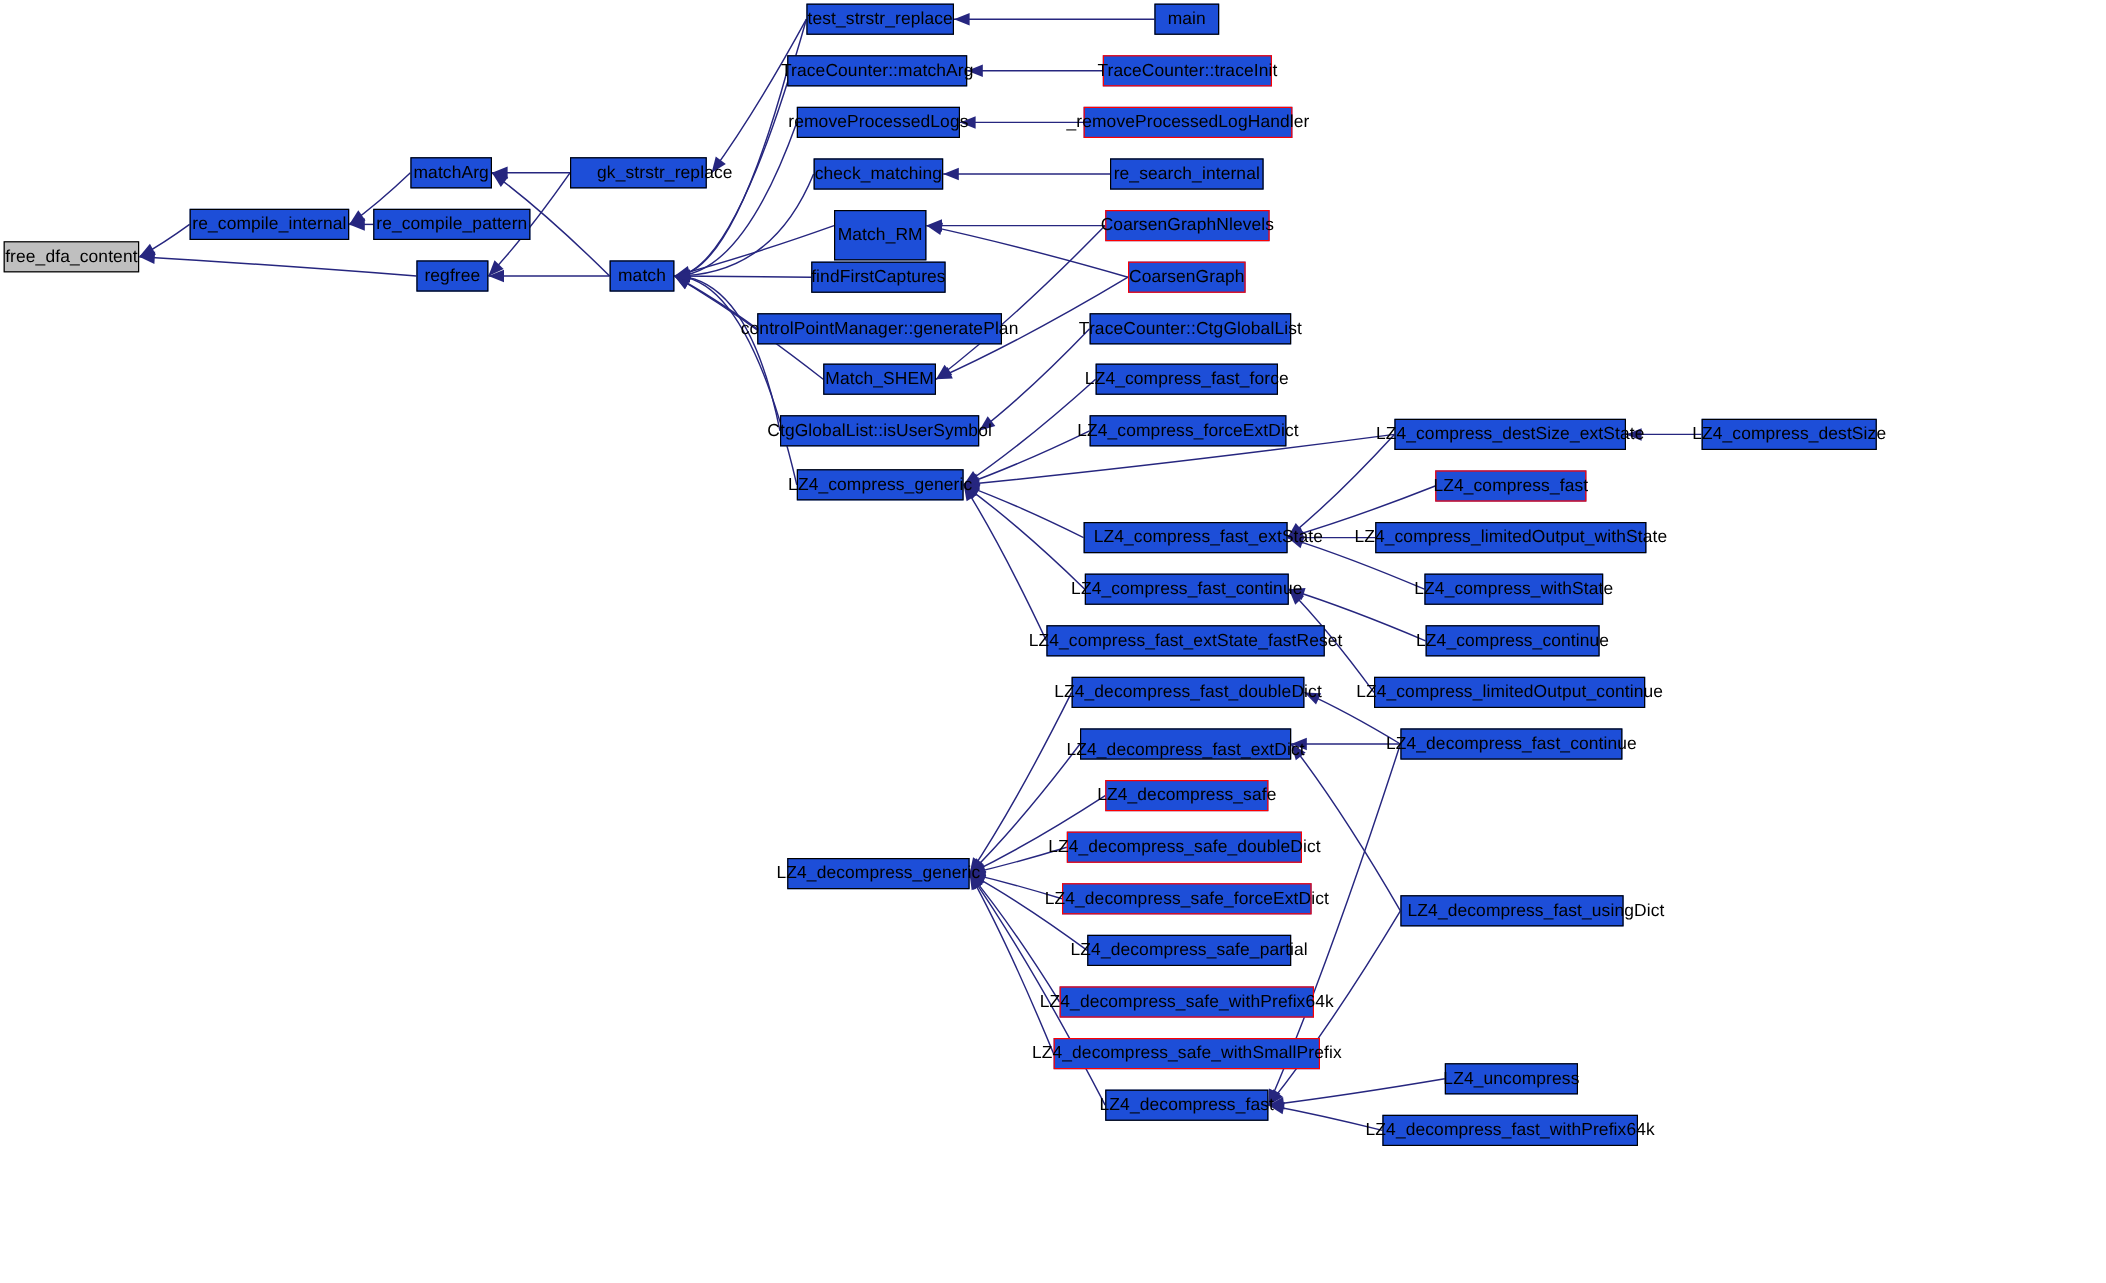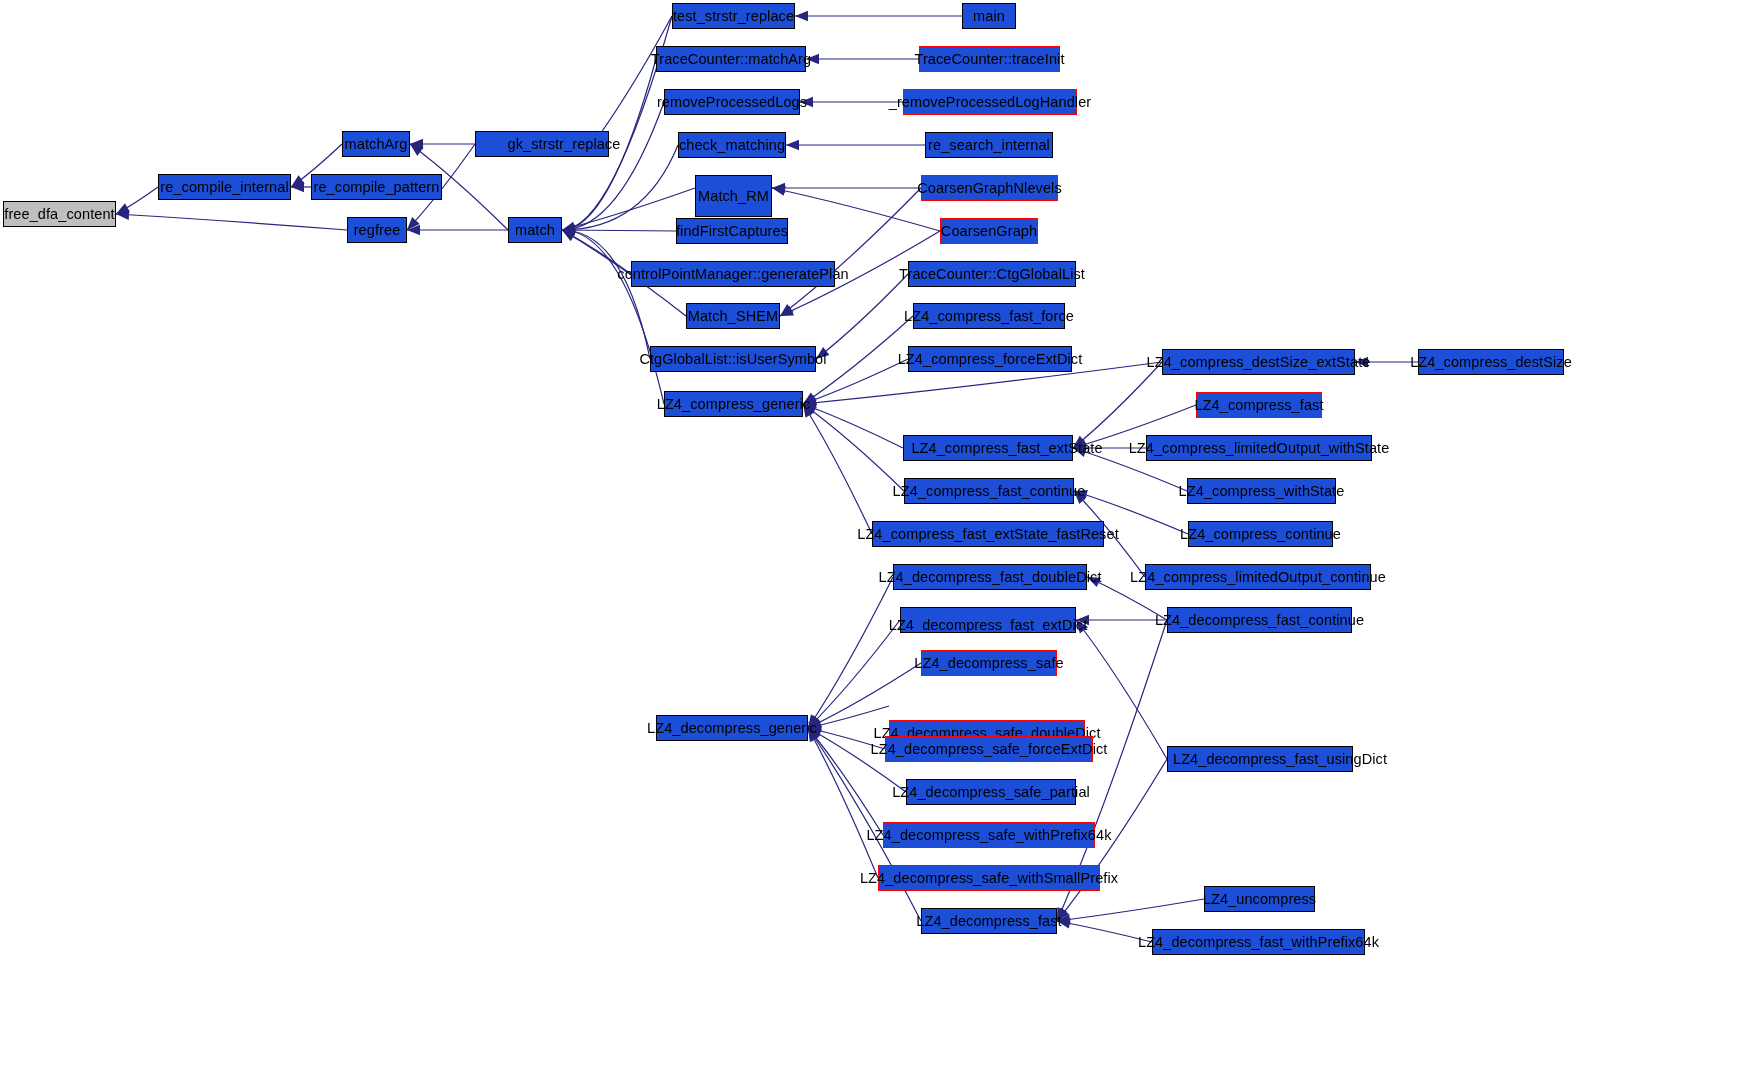--- a/index.html
+++ b/index.html
@@ -180,21 +180,21 @@
       </div>
       <div class="node" style="left: 311px; top: 174px; width: 131px; height: 26px;">
         <span class="lbl">re_compile_pattern</span>
       </div>
       <div class="node" style="left: 342px; top: 131px; width: 68px; height: 26px;">
         <span class="lbl">matchArg</span>
       </div>
       <div class="node" style="left: 347px; top: 217px; width: 60px; height: 26px;">
         <span class="lbl">regfree</span>
       </div>
-      <div class="node" style="left: 475px; top: 131px; width: 134px; height: 26px; padding-left: 44px;">
+      <div class="node" style="left: 475px; top: 131px; width: 114px; height: 26px; padding-left: 44px;">
         <span class="lbl">gk_strstr_replace</span>
       </div>
       <div class="node" style="left: 508px; top: 217px; width: 54px; height: 26px;">
         <span class="lbl">match</span>
       </div>
       <div class="node" style="left: 672px; top: 3px; width: 123px; height: 26px;">
         <span class="lbl">test_strstr_replace</span>
       </div>
       <div class="node" style="left: 962px; top: 3px; width: 54px; height: 26px;">
         <span class="lbl">main</span>
@@ -285,21 +285,21 @@
       </div>
       <div class="node" style="left: 900px; top: 607px; width: 176px; height: 26px; align-items: flex-end;">
         <span class="lbl">LZ4_decompress_fast_extDict</span>
       </div>
       <div class="node" style="left: 1167px; top: 607px; width: 185px; height: 26px;">
         <span class="lbl">LZ4_decompress_fast_continue</span>
       </div>
       <div class="node red" style="left: 921px; top: 650px; width: 136px; height: 26px;">
         <span class="lbl">LZ4_decompress_safe</span>
       </div>
-      <div class="node red" style="left: 889px; top: 720px; width: 196px; height: 26px;">
+      <div class="node red" style="left: 889px; top: 693px; width: 196px; height: 26px;">
         <span class="lbl">LZ4_decompress_safe_doubleDict</span>
       </div>
       <div class="node" style="left: 656px; top: 715px; width: 152px; height: 26px;">
         <span class="lbl">LZ4_decompress_generic</span>
       </div>
       <div class="node red" style="left: 885px; top: 736px; width: 208px; height: 26px;">
         <span class="lbl">LZ4_decompress_safe_forceExtDict</span>
       </div>
       <div class="node" style="left: 1167px; top: 746px; width: 186px; height: 26px; padding-left: 40px;">
         <span class="lbl">LZ4_decompress_fast_usingDict</span>

